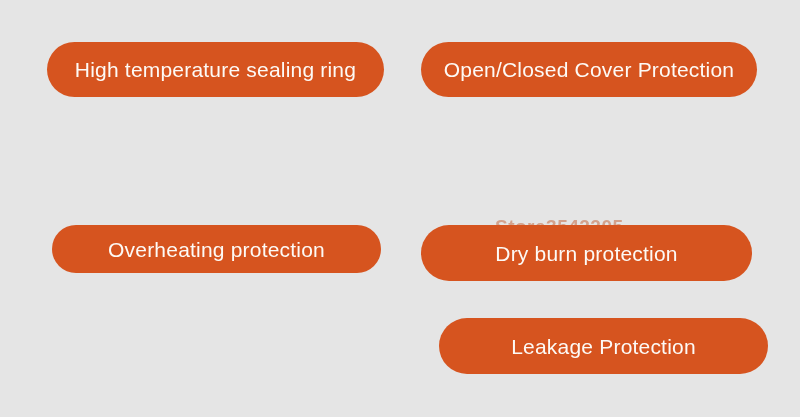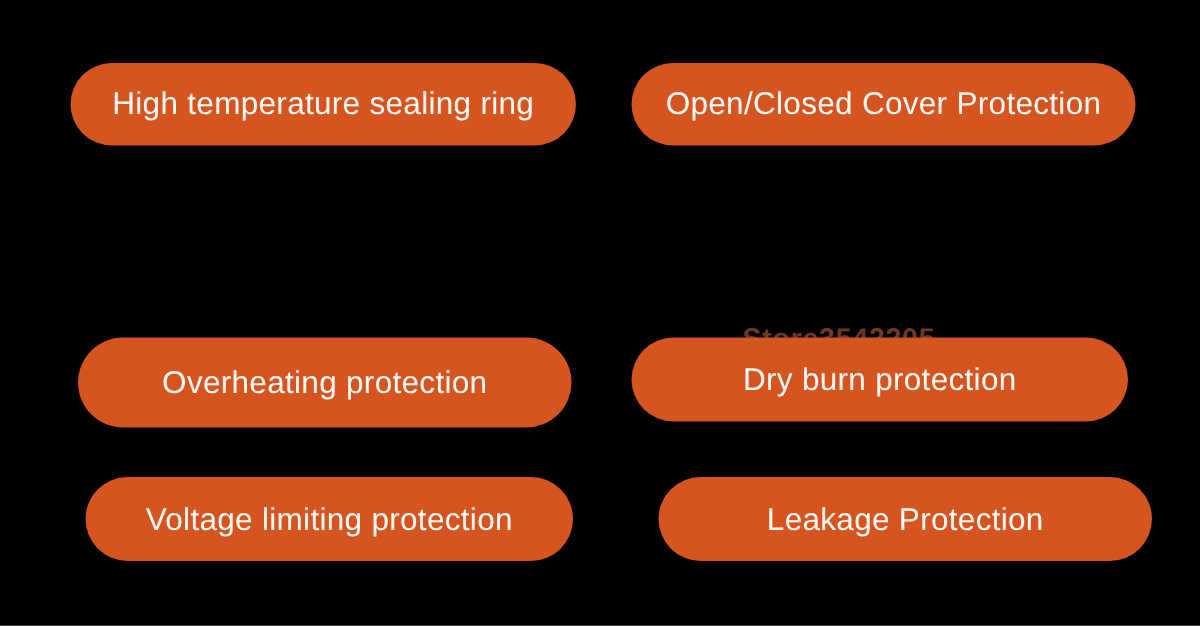--- a/index.html
+++ b/index.html
@@ -11,21 +11,21 @@
     width: 800px;
     height: 417px;
     overflow: hidden;
     font-family: "Liberation Sans", sans-serif;
   }
 
   #feature-board {
     position: relative;
     width: 800px;
     height: 417px;
-    background: #000000;
+    background: #e5e5e5;
     box-sizing: border-box;
   }
 
   .watermark {
     position: absolute;
     left: 495px;
     top: 216px;
     font-family: "Liberation Sans", sans-serif;
     font-size: 19px;
     font-weight: 700;
@@ -52,42 +52,41 @@
     white-space: nowrap;
     box-sizing: border-box;
     z-index: 2;
     line-height: 1;
     text-rendering: optimizeLegibility;
   }
 
   
   .pill.r1c1 { left: 47px;  top: 42px;  width: 337px; height: 55px; }
   .pill.r2c1 { left: 52px;  top: 134px; width: 329px; height: 55px; }
-  .pill.r3c1 { left: 52px;  top: 225px; width: 329px; height: 60px; }
+  .pill.r3c1 { left: 52px;  top: 225px; width: 329px; height: 48px; }
   .pill.r4c1 { left: 57px;  top: 318px; width: 325px; height: 56px; }
 
   
   .pill.r1c2 { left: 421px; top: 42px;  width: 336px; height: 55px; }
   .pill.r2c2 { left: 421px; top: 134px; width: 333px; height: 55px; }
   .pill.r3c2 { left: 421px; top: 225px; width: 331px; height: 56px; }
   .pill.r4c2 { left: 439px; top: 318px; width: 329px; height: 56px; }
 </style>
 </head>
 <body>
 
 <div id="feature-board">
 
   <div class="watermark">Store3542205</div>
 
   <div class="pill r1c1">High temperature sealing ring</div>
 
 
   <div class="pill r3c1">Overheating protection</div>
 
-  <div class="pill r4c1">Voltage limiting protection</div>
 
   <div class="pill r1c2">Open/Closed Cover Protection</div>
 
 
   <div class="pill r3c2">Dry burn protection</div>
 
   <div class="pill r4c2">Leakage Protection</div>
 
 </div>
 

